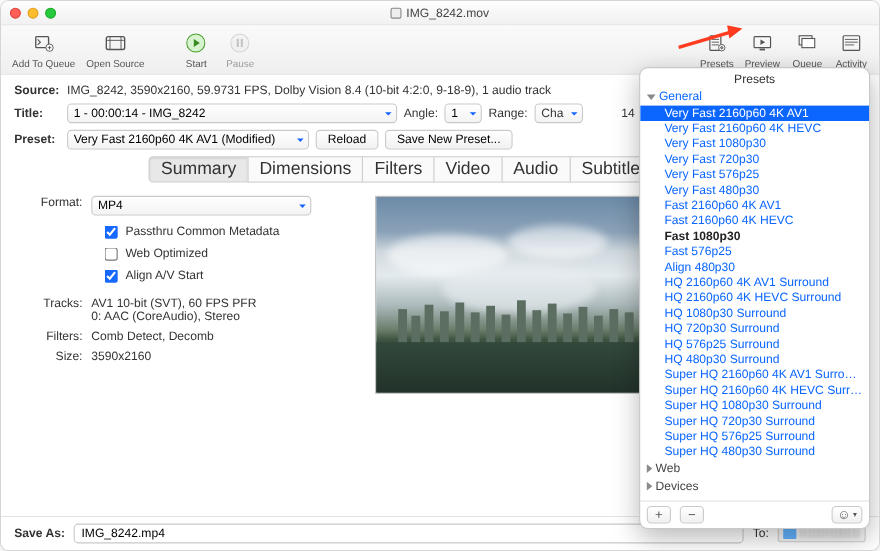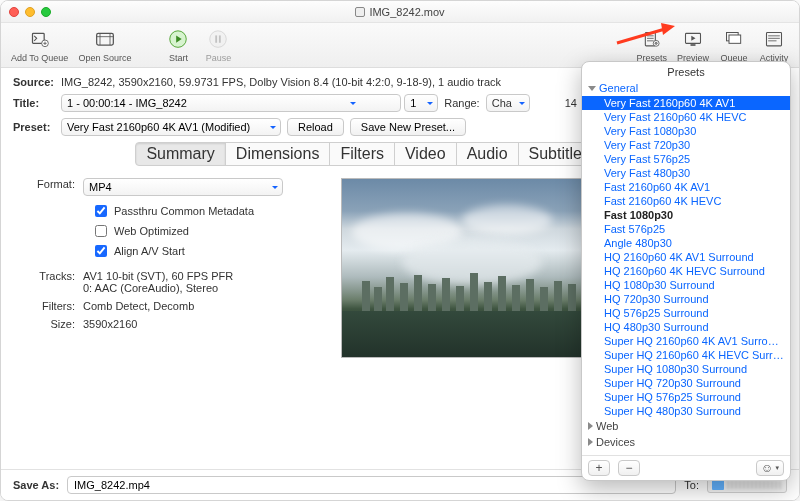--- a/index.html
+++ b/index.html
@@ -186,21 +186,21 @@
   }
   .pill.wide{width:28px;}
   
   .callout-arrow {
     position:absolute;
     top:22px; right:124px;
     width:60px;height:24px;
     pointer-events:none;
   }
   .callout-arrow svg { width:100%; height:100%; }
-  .truncated { color:#333; }
+  .truncated { color:#333;text-align:center; }
 </style>
 </head>
 <body>
 
 <div class="window">
 
   <div class="titlebar">
     <div class="traffic">
       <span class="t-close"></span>
       <span class="t-min"></span>
@@ -303,21 +303,21 @@
   <div class="content">
 
     <div class="row">
       <span class="label">Source:</span>
       <span>IMG_8242, 3590x2160, 59.9731 FPS, Dolby Vision 8.4 (10-bit 4:2:0, 9-18-9), 1 audio track</span>
     </div>
 
     <div class="row">
       <span class="label">Title:</span>
       <span class="combo-wrap" style="width:300px">
-        <select class="combo" style="width:340px">
+        <select class="combo" style="width:300px">
           <option>1 - 00:00:14 - IMG_8242</option>
         </select>
       </span>
       <span>Angle:</span>
       <span class="combo-wrap" style="width:34px">
         <select class="combo" style="width:34px">
           <option>1</option>
         </select>
       </span>
       <span>Range:</span>
@@ -446,21 +446,21 @@
         <div class="pop-item selected">Very Fast 2160p60 4K AV1</div>
         <div class="pop-item">Very Fast 2160p60 4K HEVC</div>
         <div class="pop-item">Very Fast 1080p30</div>
         <div class="pop-item">Very Fast 720p30</div>
         <div class="pop-item">Very Fast 576p25</div>
         <div class="pop-item">Very Fast 480p30</div>
         <div class="pop-item">Fast 2160p60 4K AV1</div>
         <div class="pop-item">Fast 2160p60 4K HEVC</div>
         <div class="pop-item bold">Fast 1080p30</div>
         <div class="pop-item">Fast 576p25</div>
-        <div class="pop-item">Angle 480p30</div>
+        <div class="pop-item">Align 480p30</div>
         <div class="pop-item">HQ 2160p60 4K AV1 Surround</div>
         <div class="pop-item">HQ 2160p60 4K HEVC Surround</div>
         <div class="pop-item">HQ 1080p30 Surround</div>
         <div class="pop-item">HQ 720p30 Surround</div>
         <div class="pop-item">HQ 576p25 Surround</div>
         <div class="pop-item">HQ 480p30 Surround</div>
         <div class="pop-item">Super HQ 2160p60 4K AV1 Surround</div>
         <div class="pop-item">Super HQ 2160p60 4K HEVC Surround</div>
         <div class="pop-item">Super HQ 1080p30 Surround</div>
         <div class="pop-item">Super HQ 720p30 Surround</div>

